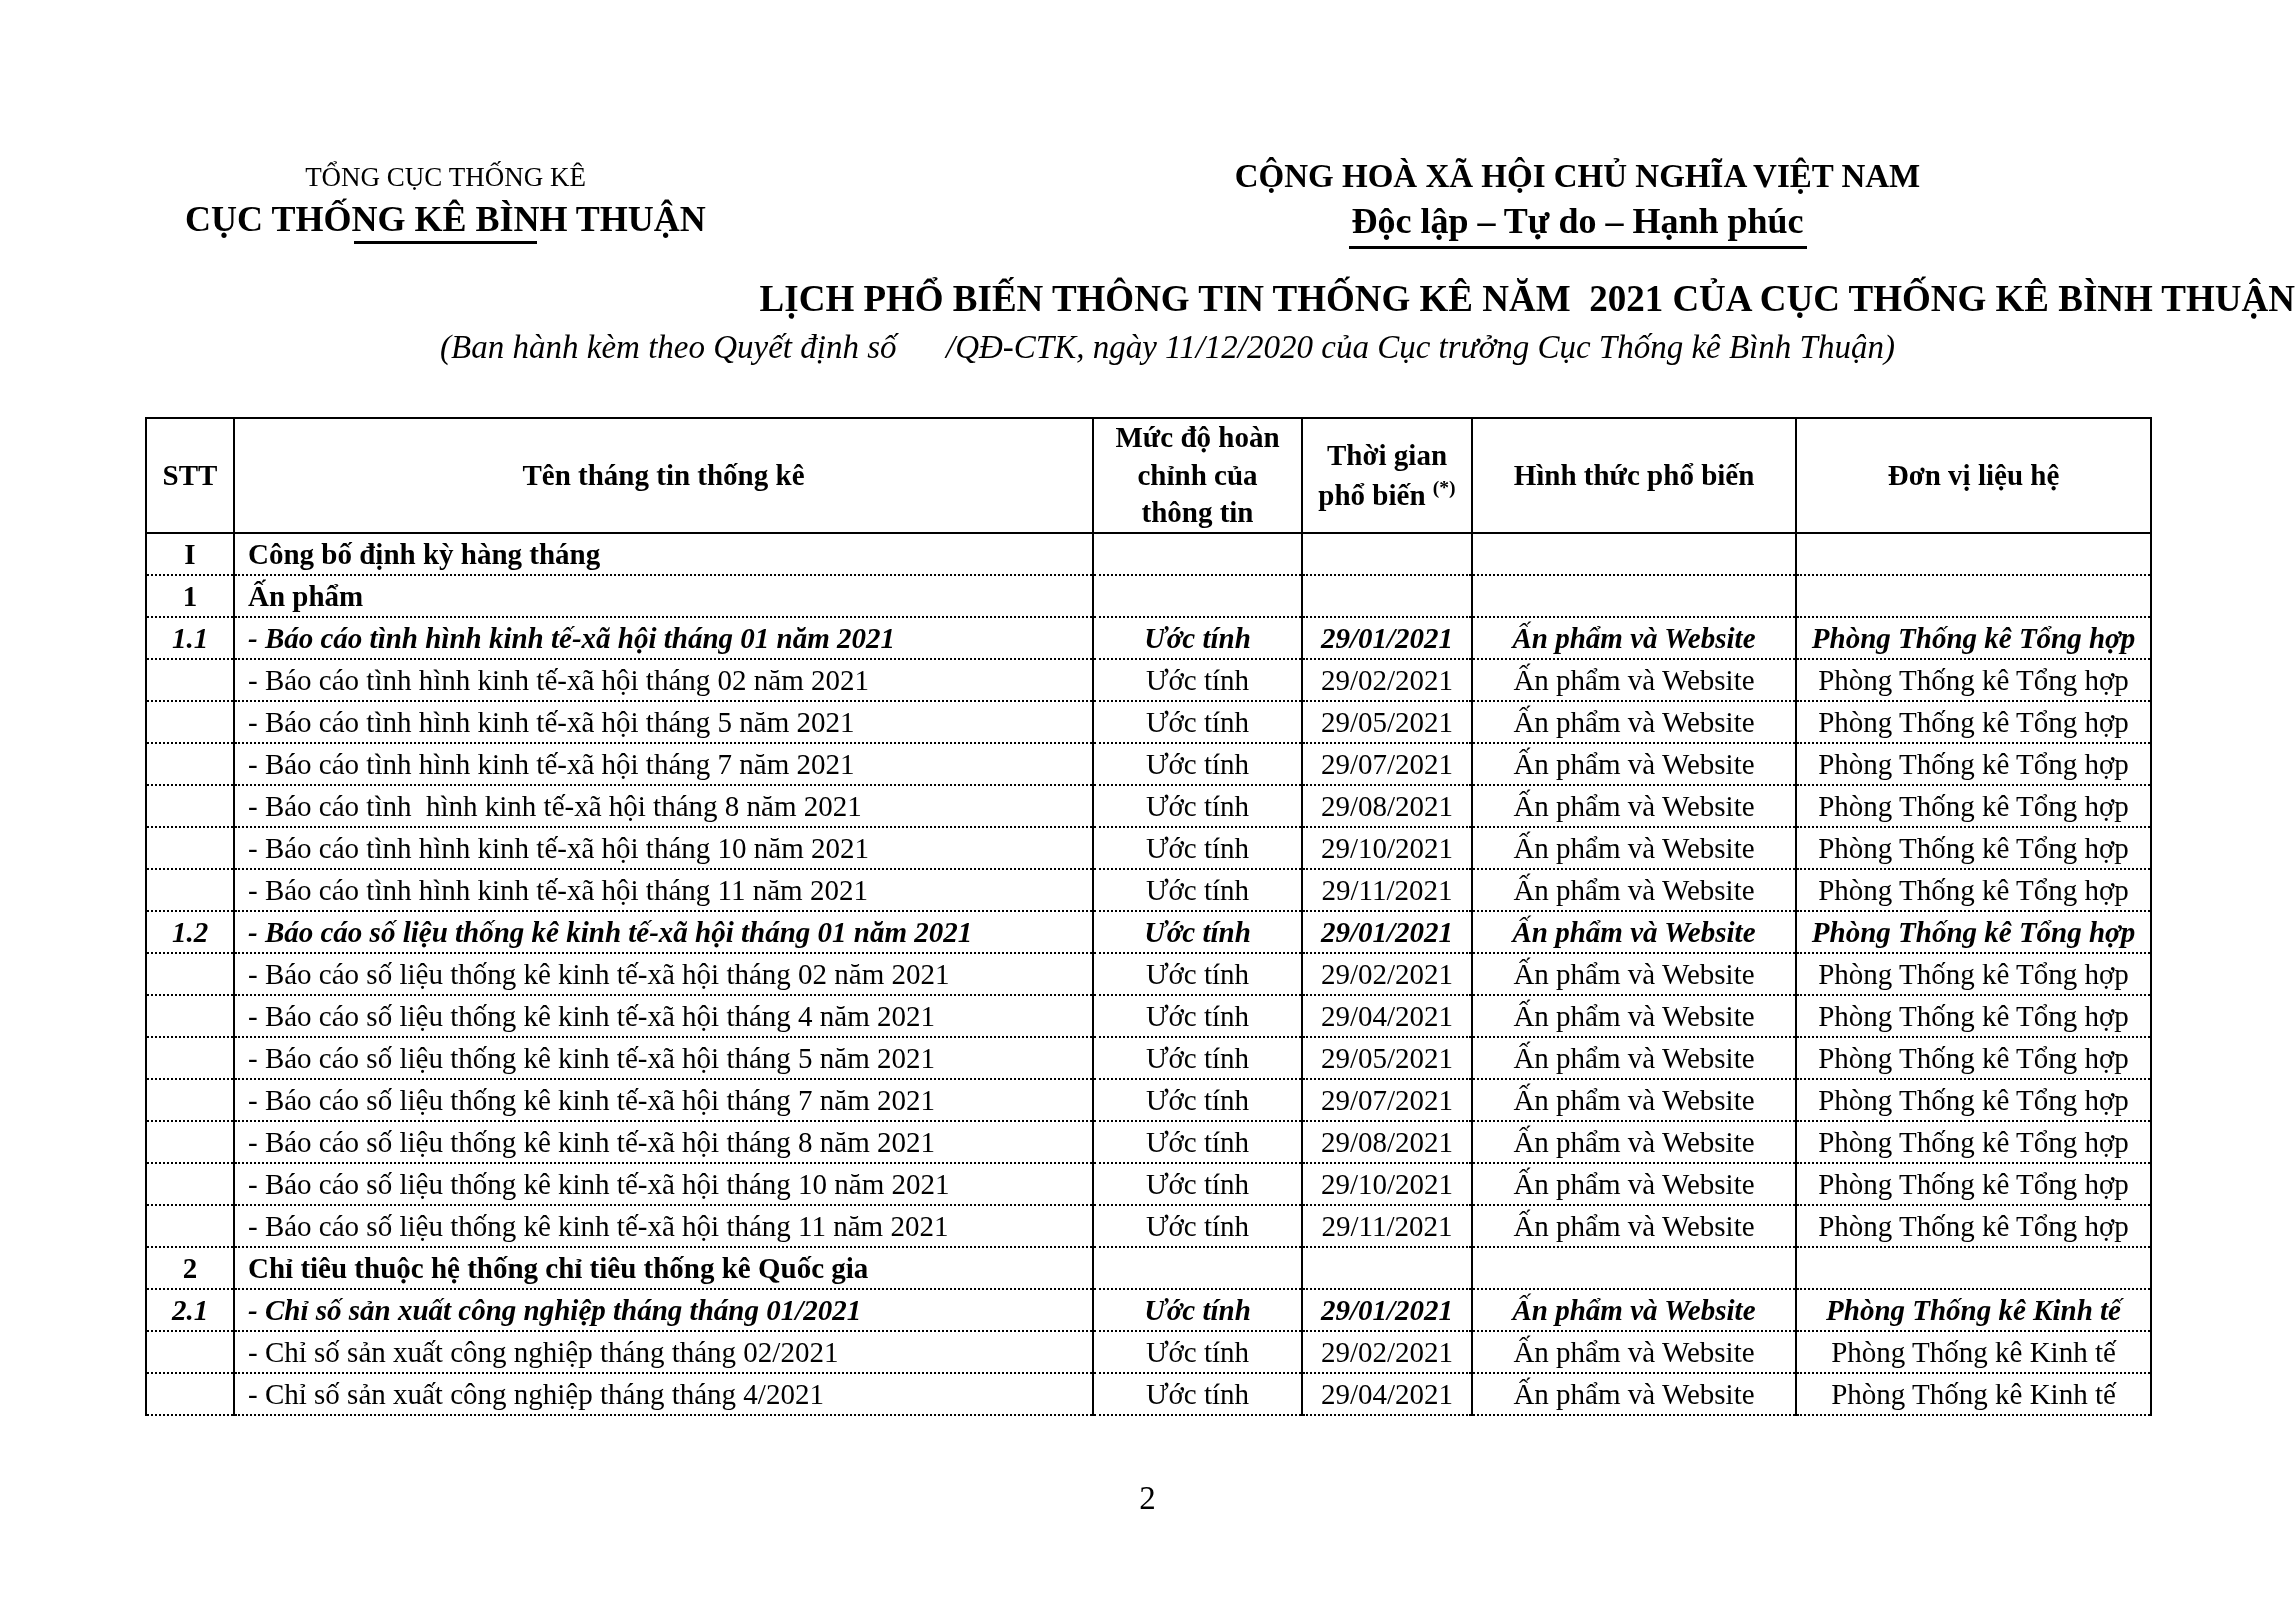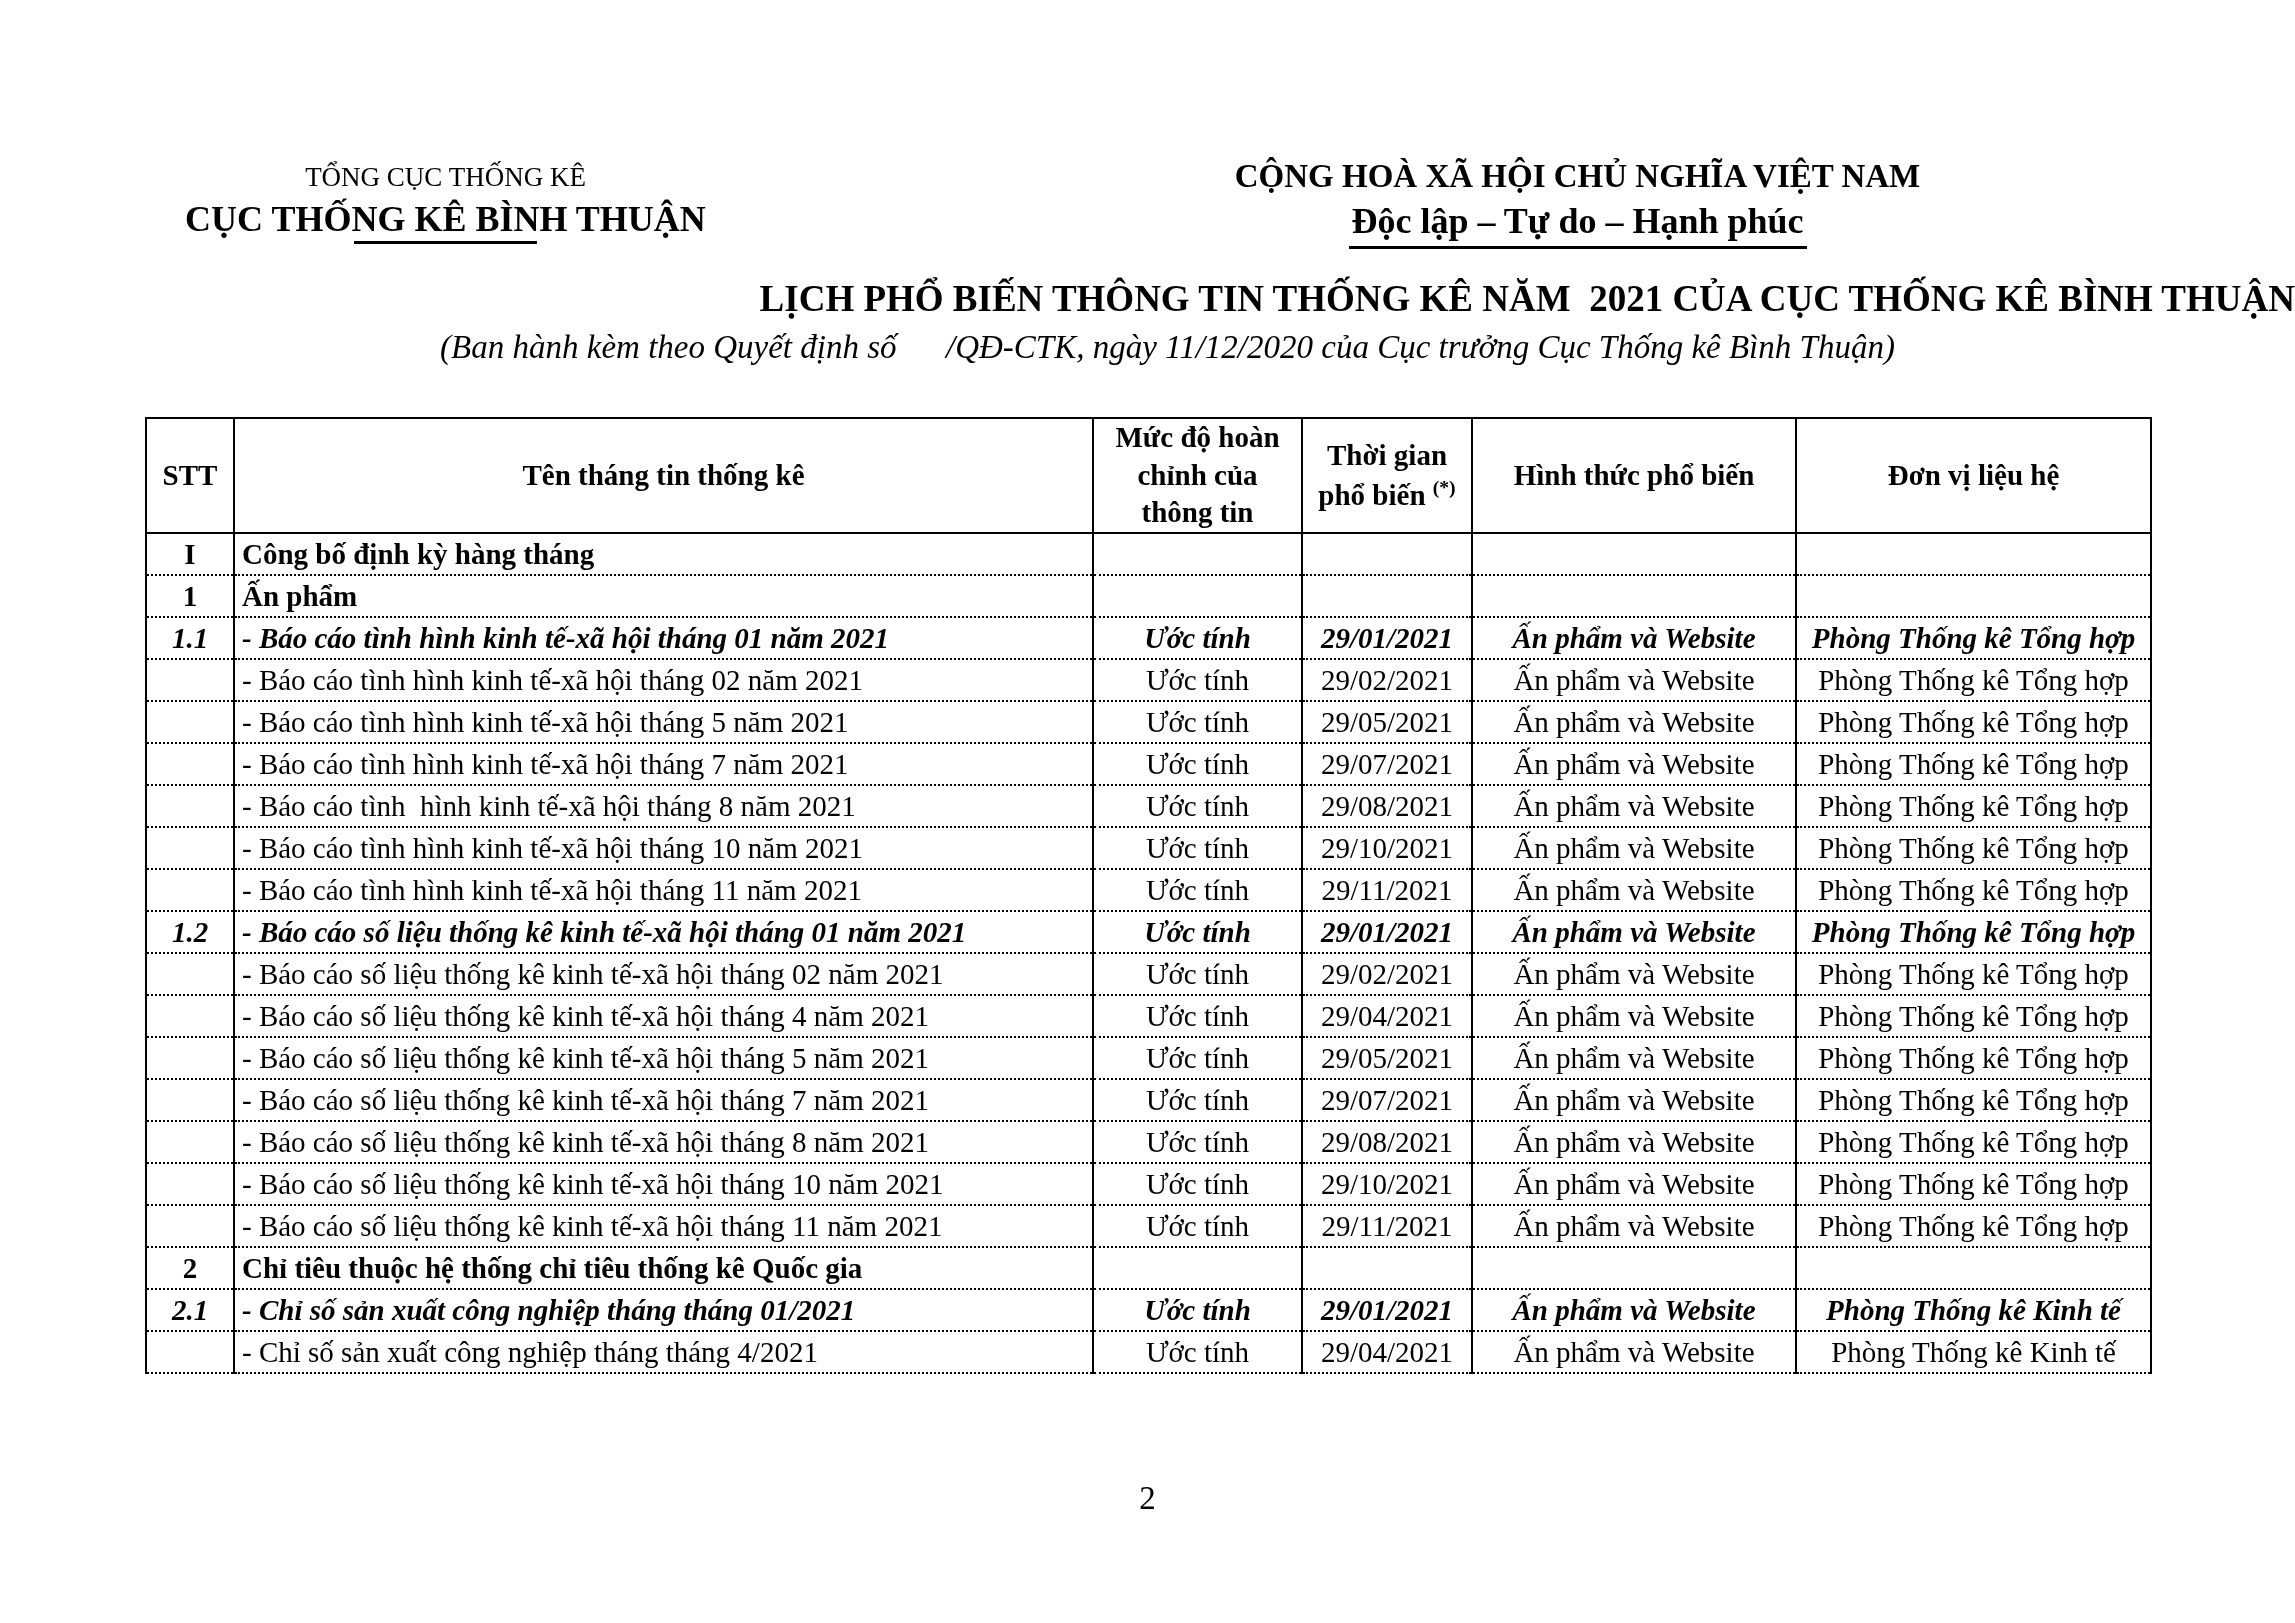--- a/index.html
+++ b/index.html
@@ -41,21 +41,21 @@
     border-bottom:2.6px solid #000;
     height:102px; font-weight:bold; text-align:center; vertical-align:middle;
     line-height:1.3; padding:0 6.5px;
   }
   .schedule td {
     border-left:2px solid #000; border-right:2px solid #000;
     border-bottom:2px dotted #000;
     height:40px; text-align:center; vertical-align:middle;
     padding:0 3.9px; white-space:pre; overflow:hidden;
   }
-  .schedule td:nth-child(2) { text-align:left; padding-left:7px; }
+  .schedule td:nth-child(2) { text-align:left; padding-left:13px; }
   .schedule tr.section td { font-weight:bold; }
   .schedule tr.lead td { font-weight:bold; font-style:italic; }
   .schedule sup { font-size:19.6px; vertical-align:super; }
 
   .page-number {
     position:absolute; top:1480px; left:0; width:100%;
     text-align:center; font-size:33px;
   }
 </style>
 </head>
@@ -243,20 +243,28 @@
       <tr class="lead">
         <td>2.1</td>
         <td>- Chỉ số sản xuất công nghiệp tháng tháng 01/2021</td>
         <td>Ước tính</td>
         <td>29/01/2021</td>
         <td>Ấn phẩm và Website</td>
         <td>Phòng Thống kê Kinh tế</td>
       </tr>
       <tr class="normal">
         <td></td>
+        <td>- Chỉ số sản xuất công nghiệp tháng tháng 02/2021</td>
+        <td>Ước tính</td>
+        <td>29/02/2021</td>
+        <td>Ấn phẩm và Website</td>
+        <td>Phòng Thống kê Kinh tế</td>
+      </tr>
+      <tr class="normal">
+        <td></td>
         <td>- Chỉ số sản xuất công nghiệp tháng tháng 4/2021</td>
         <td>Ước tính</td>
         <td>29/04/2021</td>
         <td>Ấn phẩm và Website</td>
         <td>Phòng Thống kê Kinh tế</td>
       </tr>
     </tbody>
 </table>
 
 <div class="page-number">2</div>

